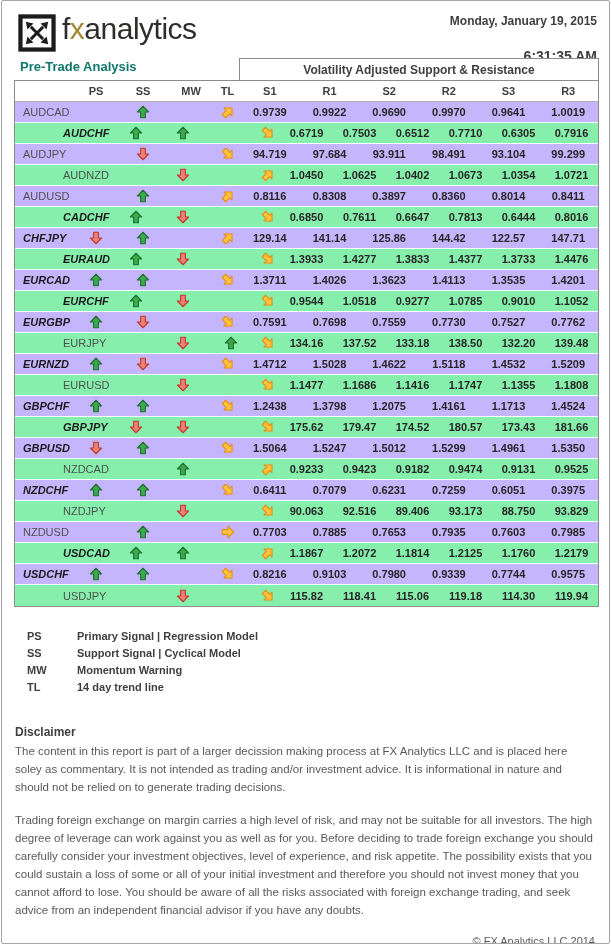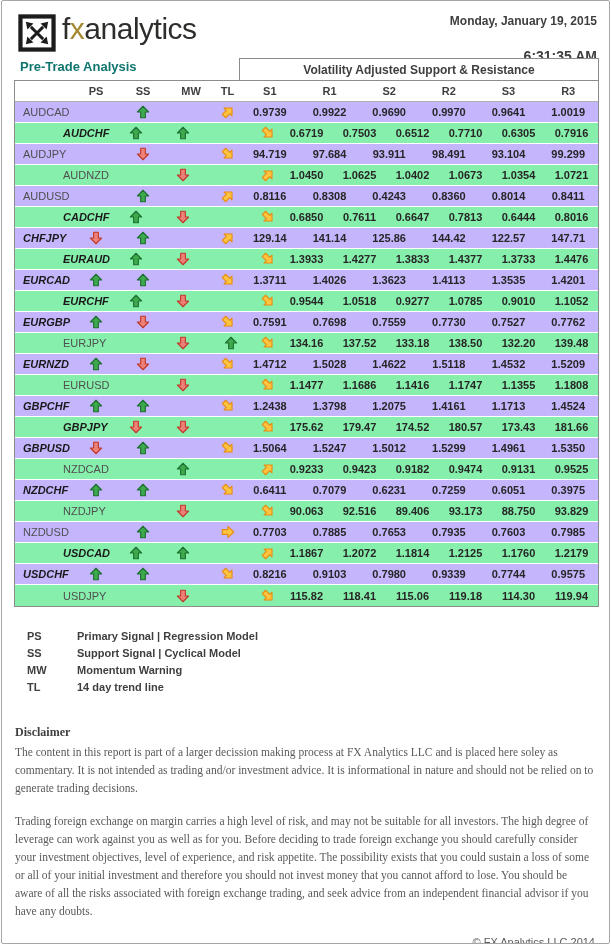--- a/index.html
+++ b/index.html
@@ -48,21 +48,21 @@
   .trow .c-pair.emph{ font-weight:700; font-style:italic; color:#1a1a1a; }
   .sig{ justify-content:center; }
   .num{ justify-content:center; font-size:11px; font-weight:700; color:#262626; }
   .trow .c-val:first-of-type, .hrow .c-val:first-of-type{ border-left:1px solid rgba(125,142,170,0.55); }
   
   .legend{ margin:20px 0 0 25px; }
   .legend-row{ display:flex; height:17px; align-items:center; }
   .legend-key{ width:50px; font-size:11px; font-weight:700; color:#3f3f3f; }
   .legend-label{ font-size:11px; font-weight:700; color:#3f3f3f; }
   
-  .disclaimer{ margin:30px 14px 16px 13px;font-family:Liberation Serif, serif; }
+  .disclaimer{ margin:30px 14px 16px 13px; }
   .disclaimer-title{ font-size:12px; font-weight:700; color:#3f3f3f; margin-bottom:4px; }
   .disclaimer p{ font-size:11.5px; color:#595959; line-height:1.55; margin-bottom:16px; }
   .copyright{ text-align:right; font-size:11px; color:#595959; margin:2px 14px 0 0; }
 </style>
 </head>
 <body>
 
 <div class="page">
 
   <div class="header">
@@ -212,21 +212,21 @@
               </svg>
             </div>
             <div class="cell c-mw sig"></div>
             <div class="cell c-tl sig">
               <svg width="14" height="14" viewBox="0 0 20 20">
                 <polygon points="10,1.8 18,10 13.4,10 13.4,18.2 6.6,18.2 6.6,10 2,10" fill="#fdc53f" stroke="#e78c12" stroke-width="1.6" stroke-linejoin="round" transform="rotate(45 10 10)"></polygon>
               </svg>
             </div>
             <div class="cell c-val num">0.8116</div>
             <div class="cell c-val num">0.8308</div>
-            <div class="cell c-val num">0.4243</div>
+            <div class="cell c-val num">0.3897</div>
             <div class="cell c-val num">0.8360</div>
             <div class="cell c-val num">0.8014</div>
             <div class="cell c-val num">0.8411</div>
           </div>
           <div class="trow dark">
             <div class="cell c-pair emph">CADCHF</div>
             <div class="cell c-ps sig">
               <svg width="14" height="14" viewBox="0 0 20 20">
                 <polygon points="10,1.8 18,10 13.4,10 13.4,18.2 6.6,18.2 6.6,10 2,10" fill="#3da84c" stroke="#1d7031" stroke-width="1.6" stroke-linejoin="round" transform="rotate(0 10 10)"></polygon>
               </svg>

